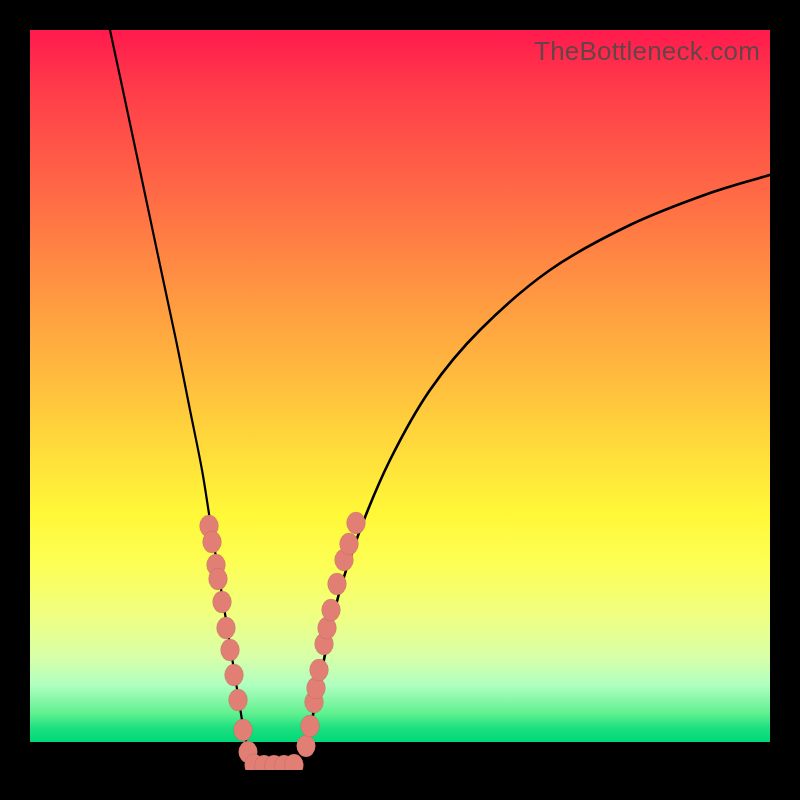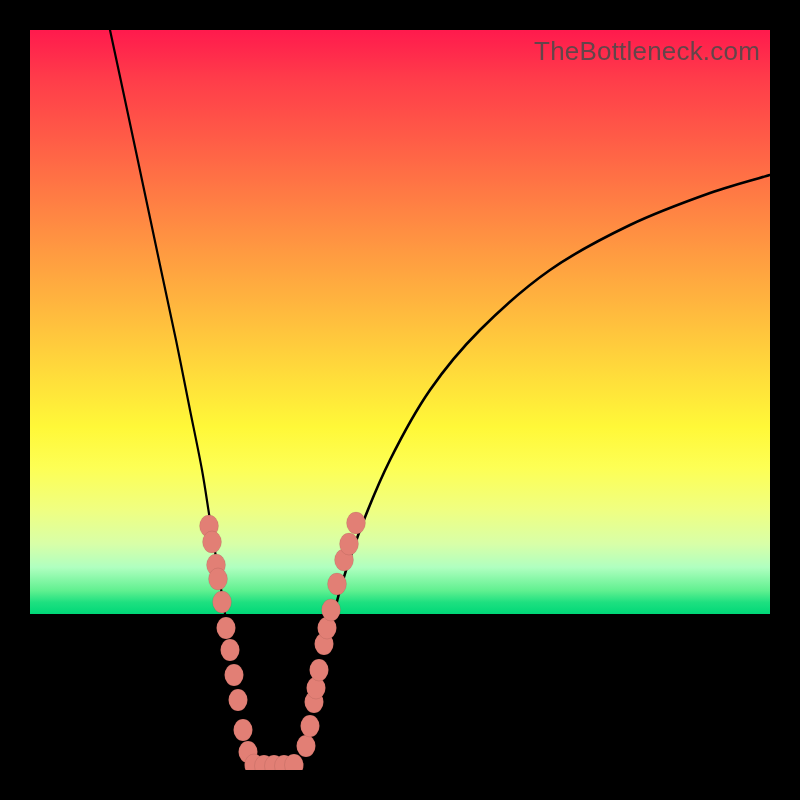--- a/index.html
+++ b/index.html
@@ -9,21 +9,21 @@
     height: 800px;
     background: #000;
     overflow: hidden;
     font-family: Arial, Helvetica, sans-serif;
   }
   .frame {
     position: absolute;
     left: 30px;
     top: 30px;
     width: 740px;
-    height: 584px;
+    height: 712px;
     background: linear-gradient(to bottom,
       #ff1a4d 0%,
       #ff3b4a 8%,
       #ff5a47 18%,
       #ff7a44 28%,
       #ff9a41 38%,
       #ffb93e 48%,
       #ffd93b 58%,
       #fff838 68%,
       #fdff55 75%,

